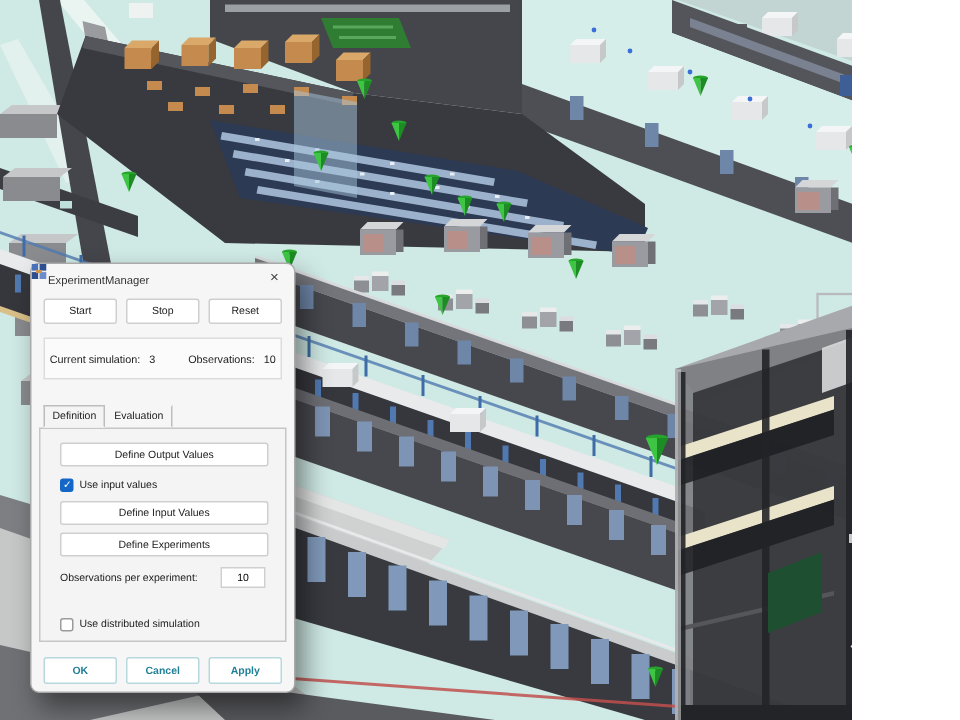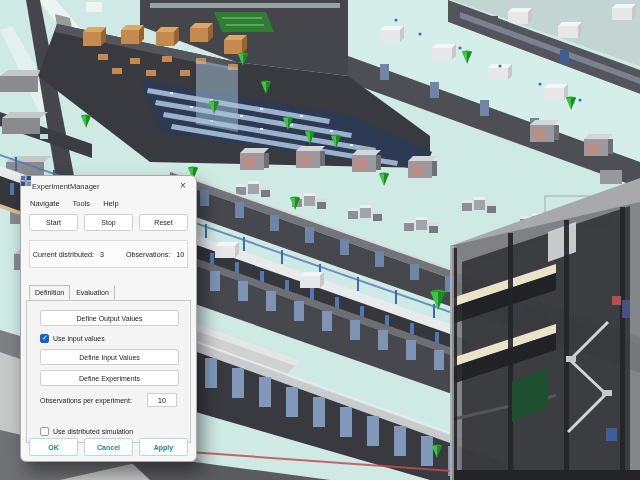--- a/index.html
+++ b/index.html
@@ -1,17 +1,17 @@
 <!DOCTYPE html>
 <html><head>
 <meta charset="utf-8">
 <style>
   html,body{margin:0;padding:0;}
   body{font-family:"Liberation Sans",sans-serif;}
-  #stage{position:relative;width:640px;height:480px;overflow:hidden;background:#a3a3a3;}
+  #stage{position:relative;width:568px;height:480px;overflow:hidden;background:#a3a3a3;}
   #stage svg{position:absolute;left:0;top:0;display:block;}
 
   
   .dlg{position:absolute;left:20px;top:175px;width:177px;height:287px;
        background:#f6f6f6;border:1px solid #a9a9a9;border-radius:6px;
        box-shadow:6px 10px 18px rgba(0,0,0,.45);
        font-size:7px;color:#1c1c1c;box-sizing:border-box;}
   .titlebar{height:20px;display:flex;align-items:center;padding:0 5px 0 7px;}
   .titlebar .ttl{font-size:7.5px;color:#333;margin-left:4px;flex:1;white-space:nowrap;}
   .closebtn{width:16px;height:14px;display:flex;align-items:center;justify-content:center;
@@ -394,34 +394,29 @@
         <rect x="0" y="0" width="4.4" height="4.4" fill="#4a72b8"></rect>
         <rect x="5.4" y="0" width="4.6" height="4.4" fill="#2d4f8f"></rect>
         <rect x="0" y="5.4" width="4.4" height="4.6" fill="#2d4f8f"></rect>
         <rect x="5.4" y="5.4" width="4.6" height="4.6" fill="#6b8cc9"></rect>
         <rect x="3" y="4" width="4" height="2" fill="#d2954a"></rect>
       </svg>
       <span class="ttl">ExperimentManager</span>
       <span class="closebtn">×</span>
     </div>
 
-    <div class="menubar">
-      <span>Navigate</span>
-      <span>Tools</span>
-      <span>Help</span>
-    </div>
 
     <div class="btnrow">
       <div class="btn">Start</div>
       <div class="btn">Stop</div>
       <div class="btn">Reset</div>
     </div>
 
     <div class="statusbox">
-      <span>Current distributed:</span>
+      <span>Current simulation:</span>
       <span>3</span>
       <span class="gap"></span>
       <span>Observations:</span>
       <span>10</span>
     </div>
 
     <div class="tabs">
       <div class="tab active">Definition</div>
       <div class="tab">Evaluation</div>
     </div>

